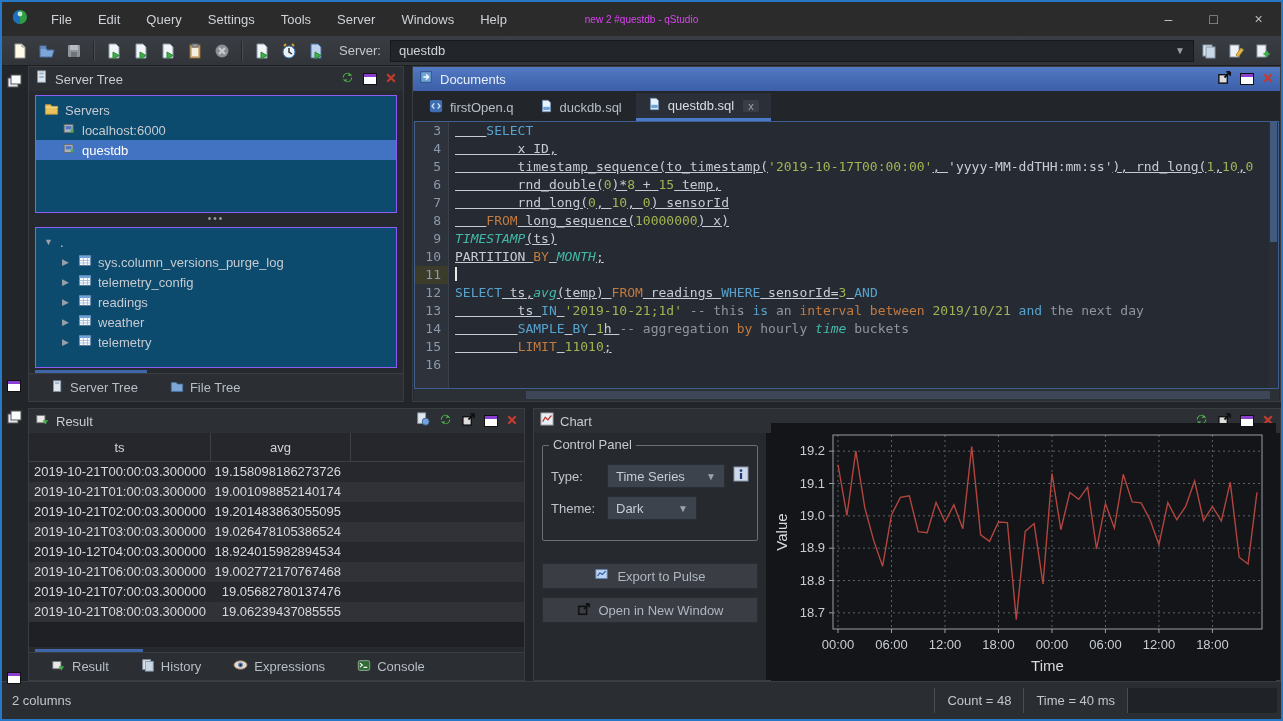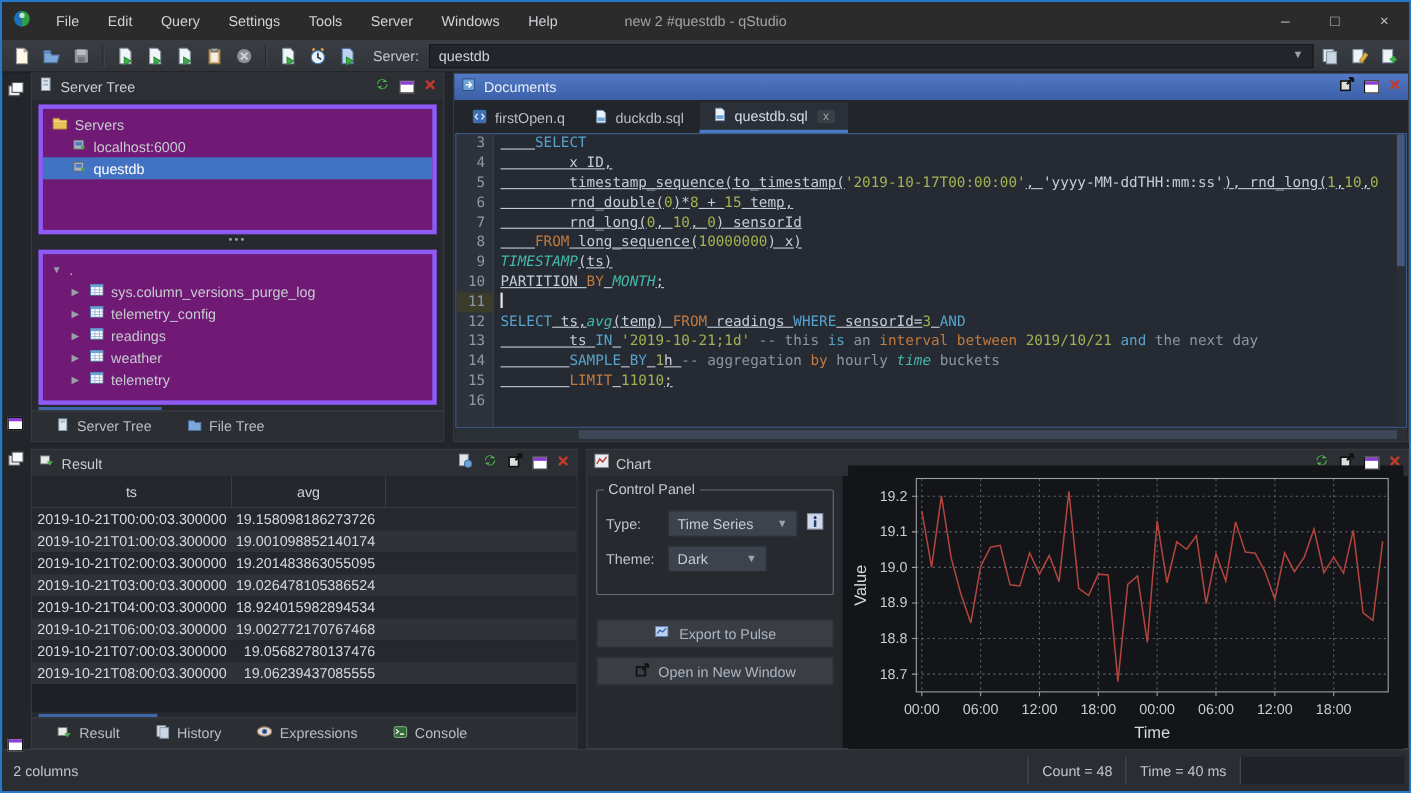--- a/index.html
+++ b/index.html
@@ -4,21 +4,21 @@
 <style>
   * { margin:0; padding:0; box-sizing:border-box; }
   html,body { width:1283px; height:721px; background:#22252a; font-family:"Liberation Sans",sans-serif; overflow:hidden; }
   .window { position:absolute; inset:0; border:2px solid #2878c8; display:flex; flex-direction:column; background:#22252a; }
 
   
   .titlebar { height:34px; background:#2b2b2b; display:flex; align-items:center; position:relative; flex:none; }
   .logo { margin:0 12px 0 10px; }
   .menus { display:flex; gap:4px; }
   .menu-item { color:#cfd2d6; font-size:13px; padding:4px 11px; cursor:default; }
-  .win-title { position:absolute; left:50%; transform:translateX(-50%); color:#a3a3a3; font-size:13px; }
+  .win-title { position:absolute; left:50%; transform:translateX(-50%); color:#d946ef; font-size:10px; }
   .winctrls { margin-left:auto; display:flex; }
   .winctrl { width:45px; height:34px; display:flex; align-items:center; justify-content:center; color:#b9bdc2; font-size:14px; }
 
   
   .toolbar { height:30px; background:linear-gradient(#3a3e44,#313539); display:flex; align-items:center; padding:0 6px; gap:3px; flex:none; border-bottom:1px solid #1c1e22; }
   .tbtn { width:24px; height:24px; display:flex; align-items:center; justify-content:center; border-radius:2px; }
   .tsep { width:2px; height:20px; border-left:1px solid #24272b; border-right:1px solid #4a4e54; margin:0 4px; }
   .server-label { color:#c4c8ce; font-size:13px; margin:0 6px 0 8px; }
   .server-combo { flex:1; height:22px; background:#22262b; border:1px solid #16181c; color:#d0d4d8; font-size:13px; display:flex; align-items:center; padding:0 8px; }
   .combo-arrow { margin-left:auto; color:#9aa0a8; font-size:10px; }
@@ -35,21 +35,21 @@
   
   .panel { background:#26292e; border:1px solid #3a3d42; display:flex; flex-direction:column; min-width:0; }
   .phead { height:24px; background:#2c2f34; display:flex; align-items:center; padding:0 6px; gap:6px; flex:none; }
   .phead .ptitle { color:#c8ccd2; font-size:13px; }
   .phead-icons { margin-left:auto; display:flex; align-items:center; gap:8px; }
   .winicon { width:14px; height:12px; background:#fff; border:1px solid #111; position:relative; display:inline-block; }
   .winicon::before { content:""; position:absolute; top:0; left:0; right:0; height:3px; background:#8a3fd0; }
 
   
   .tree-panel { width:376px; flex:none; }
-  .treebox { background:#701a75; border:4px solid #8b5cf6; margin:4px 6px 0 6px; overflow:hidden; }
+  .treebox { background:#0c4a6e; border:1px solid #8b5cf6; margin:4px 6px 0 6px; overflow:hidden; }
   .treebox.top { height:118px; }
   .treebox.bottom { flex:1; margin-bottom:0; }
   .tree-row { display:flex; align-items:center; gap:6px; height:20px; padding-left:8px; color:#c6cad0; font-size:13px; white-space:nowrap; }
   .tree-row.indent1 { padding-left:26px; }
   .tree-row.selected { background:#4272c2; color:#fff; }
   .tree-dots { height:10px; display:flex; align-items:center; justify-content:center; color:#9aa0a8; font-size:10px; letter-spacing:2px; flex:none; }
   .arrow { color:#9aa0a8; font-size:9px; width:10px; display:inline-block; }
   .hthumb { height:3px; background:#3f66a8; margin:2px 0 0 6px; flex:none; }
   .side-tabs { height:28px; display:flex; align-items:center; gap:8px; padding-left:10px; flex:none; background:#2b2e33; border-top:1px solid #3a3d42; }
   .side-tab { display:flex; align-items:center; gap:6px; color:#b8bec6; font-size:13px; padding:0 12px; height:100%; }
@@ -512,21 +512,21 @@
                 </div>
                 <div class="rrow">
                   <span class="rcell ts">2019-10-21T02:00:03.300000</span>
                   <span class="rcell avg">19.201483863055095</span>
                 </div>
                 <div class="rrow">
                   <span class="rcell ts">2019-10-21T03:00:03.300000</span>
                   <span class="rcell avg">19.026478105386524</span>
                 </div>
                 <div class="rrow">
-                  <span class="rcell ts">2019-10-21T04:00:03.300000</span>
+                  <span class="rcell ts">2019-10-12T04:00:03.300000</span>
                   <span class="rcell avg">18.924015982894534</span>
                 </div>
                 <div class="rrow">
                   <span class="rcell ts">2019-10-21T06:00:03.300000</span>
                   <span class="rcell avg">19.002772170767468</span>
                 </div>
                 <div class="rrow">
                   <span class="rcell ts">2019-10-21T07:00:03.300000</span>
                   <span class="rcell avg">19.05682780137476</span>
                 </div>

